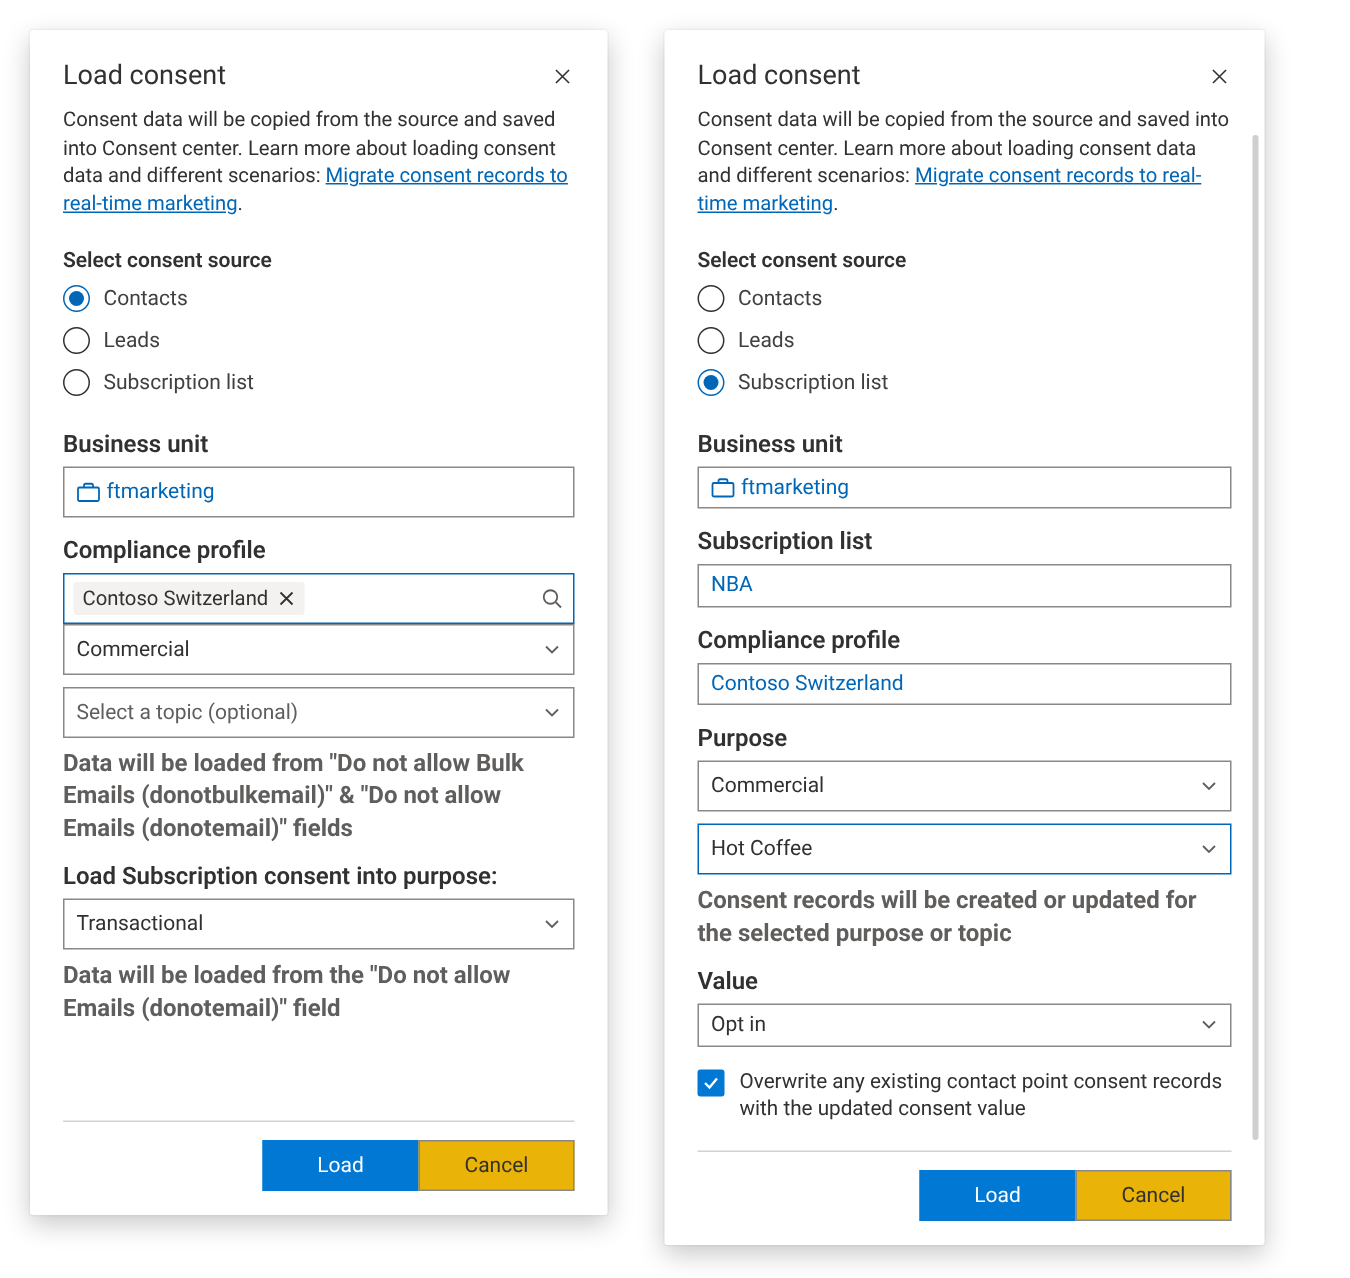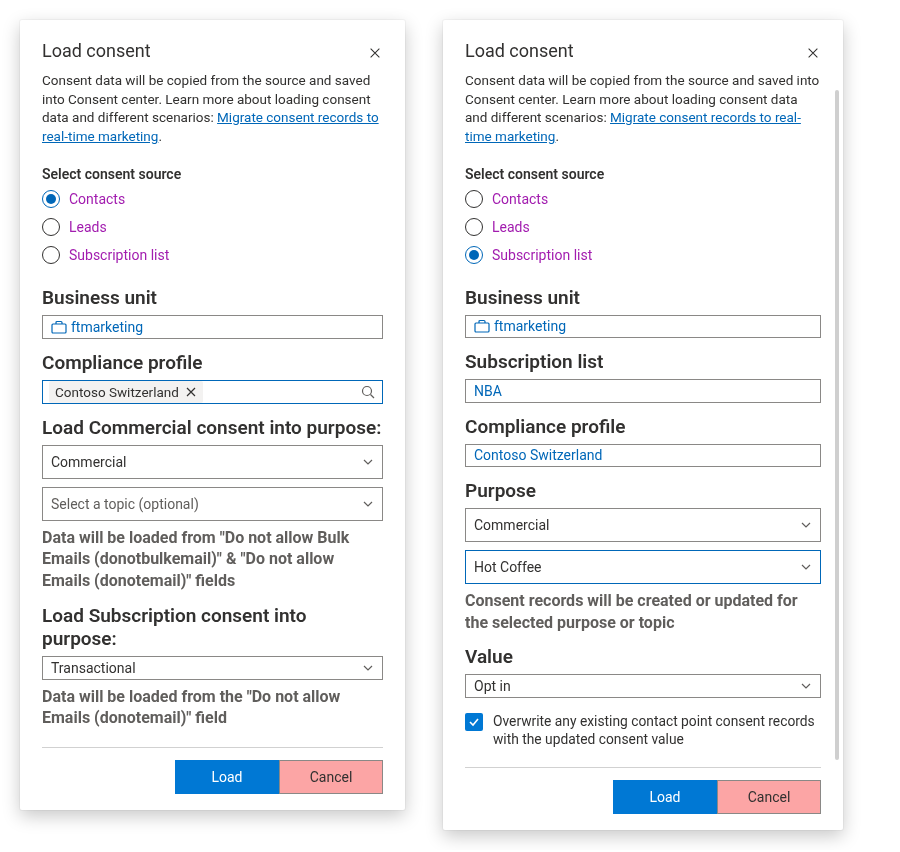--- a/index.html
+++ b/index.html
@@ -32,21 +32,21 @@
     padding: 20px 22px 16px 22px;
     display: flex;
     flex-direction: column;
     position: relative;
     box-sizing: border-box;
   }
   .panel.right { width: 400px; }
   .header {
     display: flex;
     justify-content: space-between;
-    align-items: flex-end;
+    align-items: center;
     margin-bottom: 10px;
   }
   .title {
     font-size: 18px;
     font-weight: 400;
     color: #323130;
   }
   .close {
     width: 16px; height: 16px;
     display: inline-flex; align-items: center; justify-content: center;
@@ -63,36 +63,36 @@
   a.link { color: var(--link); text-decoration: underline; cursor: pointer; }
   .section-label {
     font-weight: 600;
     font-size: 14px;
     margin: 6px 0 8px 0;
     color: #323130;
   }
   .radio-group { display: flex; flex-direction: column; gap: 10px; margin-bottom: 10px; }
   .radio {
     display: flex; align-items: center; gap: 9px; cursor: pointer;
-    font-size: 14px; color: #a21caf;
+    font-size: 14px; color: #404040;
   }
   .radio .r-outer {
     width: 18px; height: 18px; border-radius: 50%;
     border: 1px solid #323130;
     display: inline-flex; align-items: center; justify-content: center;
     box-sizing: border-box;
   }
   .radio.selected .r-outer { border-color: var(--radio-selected); }
   .radio .r-inner {
     width: 10px; height: 10px; border-radius: 50%; background: transparent;
   }
   .radio.selected .r-inner { background: var(--radio-selected); }
   .field-label {
     font-weight: 600;
-    font-size: 19px;
+    font-size: 16px;
     margin: 12px 0 6px 0;
   }
   .textbox {
     height: 32px;
     border: 1px solid var(--border);
     display: flex;
     align-items: center;
     padding: 0 8px;
     font-size: 14px;
     background: #fff;
@@ -138,21 +138,21 @@
   .spacer { flex: 1 1 auto; }
   .footer {
     border-top: 1px solid var(--border-light);
     margin-top: 18px;
     padding-top: 12px;
     display: flex; justify-content: flex-end; 
   }
   .btn {
     height: 32px; min-width: 74px;
     border: 1px solid var(--border);
-    background: #fca5a5;
+    background: #eab308;
     font-size: 14px;
     display:inline-flex; align-items:center; justify-content:center;
     cursor:pointer;
     padding: 0 14px;
   }
   .btn.primary {
     background: var(--primary); color: #fff; border-color: var(--primary);
     font-weight: 400;
   }
   .checkbox-row {
@@ -235,21 +235,20 @@
       </span>
     </span>
     <span class="search-icon">
       <svg width="16" height="16" viewBox="0 0 16 16">
           <circle cx="7" cy="7" r="4.5" fill="none" stroke="currentColor" stroke-width="1.2"></circle>
           <line x1="10.5" y1="10.5" x2="14" y2="14" stroke="currentColor" stroke-width="1.2"></line>
         </svg>
     </span>
   </div>
 
-  <div class="field-label">Load Commercial consent into purpose:</div>
   <div class="stack">
     <div class="select">
       <span>Commercial</span>
       <span class="chev">
           <svg width="12" height="12" viewBox="0 0 12 12">
             <path d="M2 4 L6 8 L10 4" fill="none" stroke="currentColor" stroke-width="1.2"></path>
           </svg>
         </span>
     </div>
     <div class="select">

